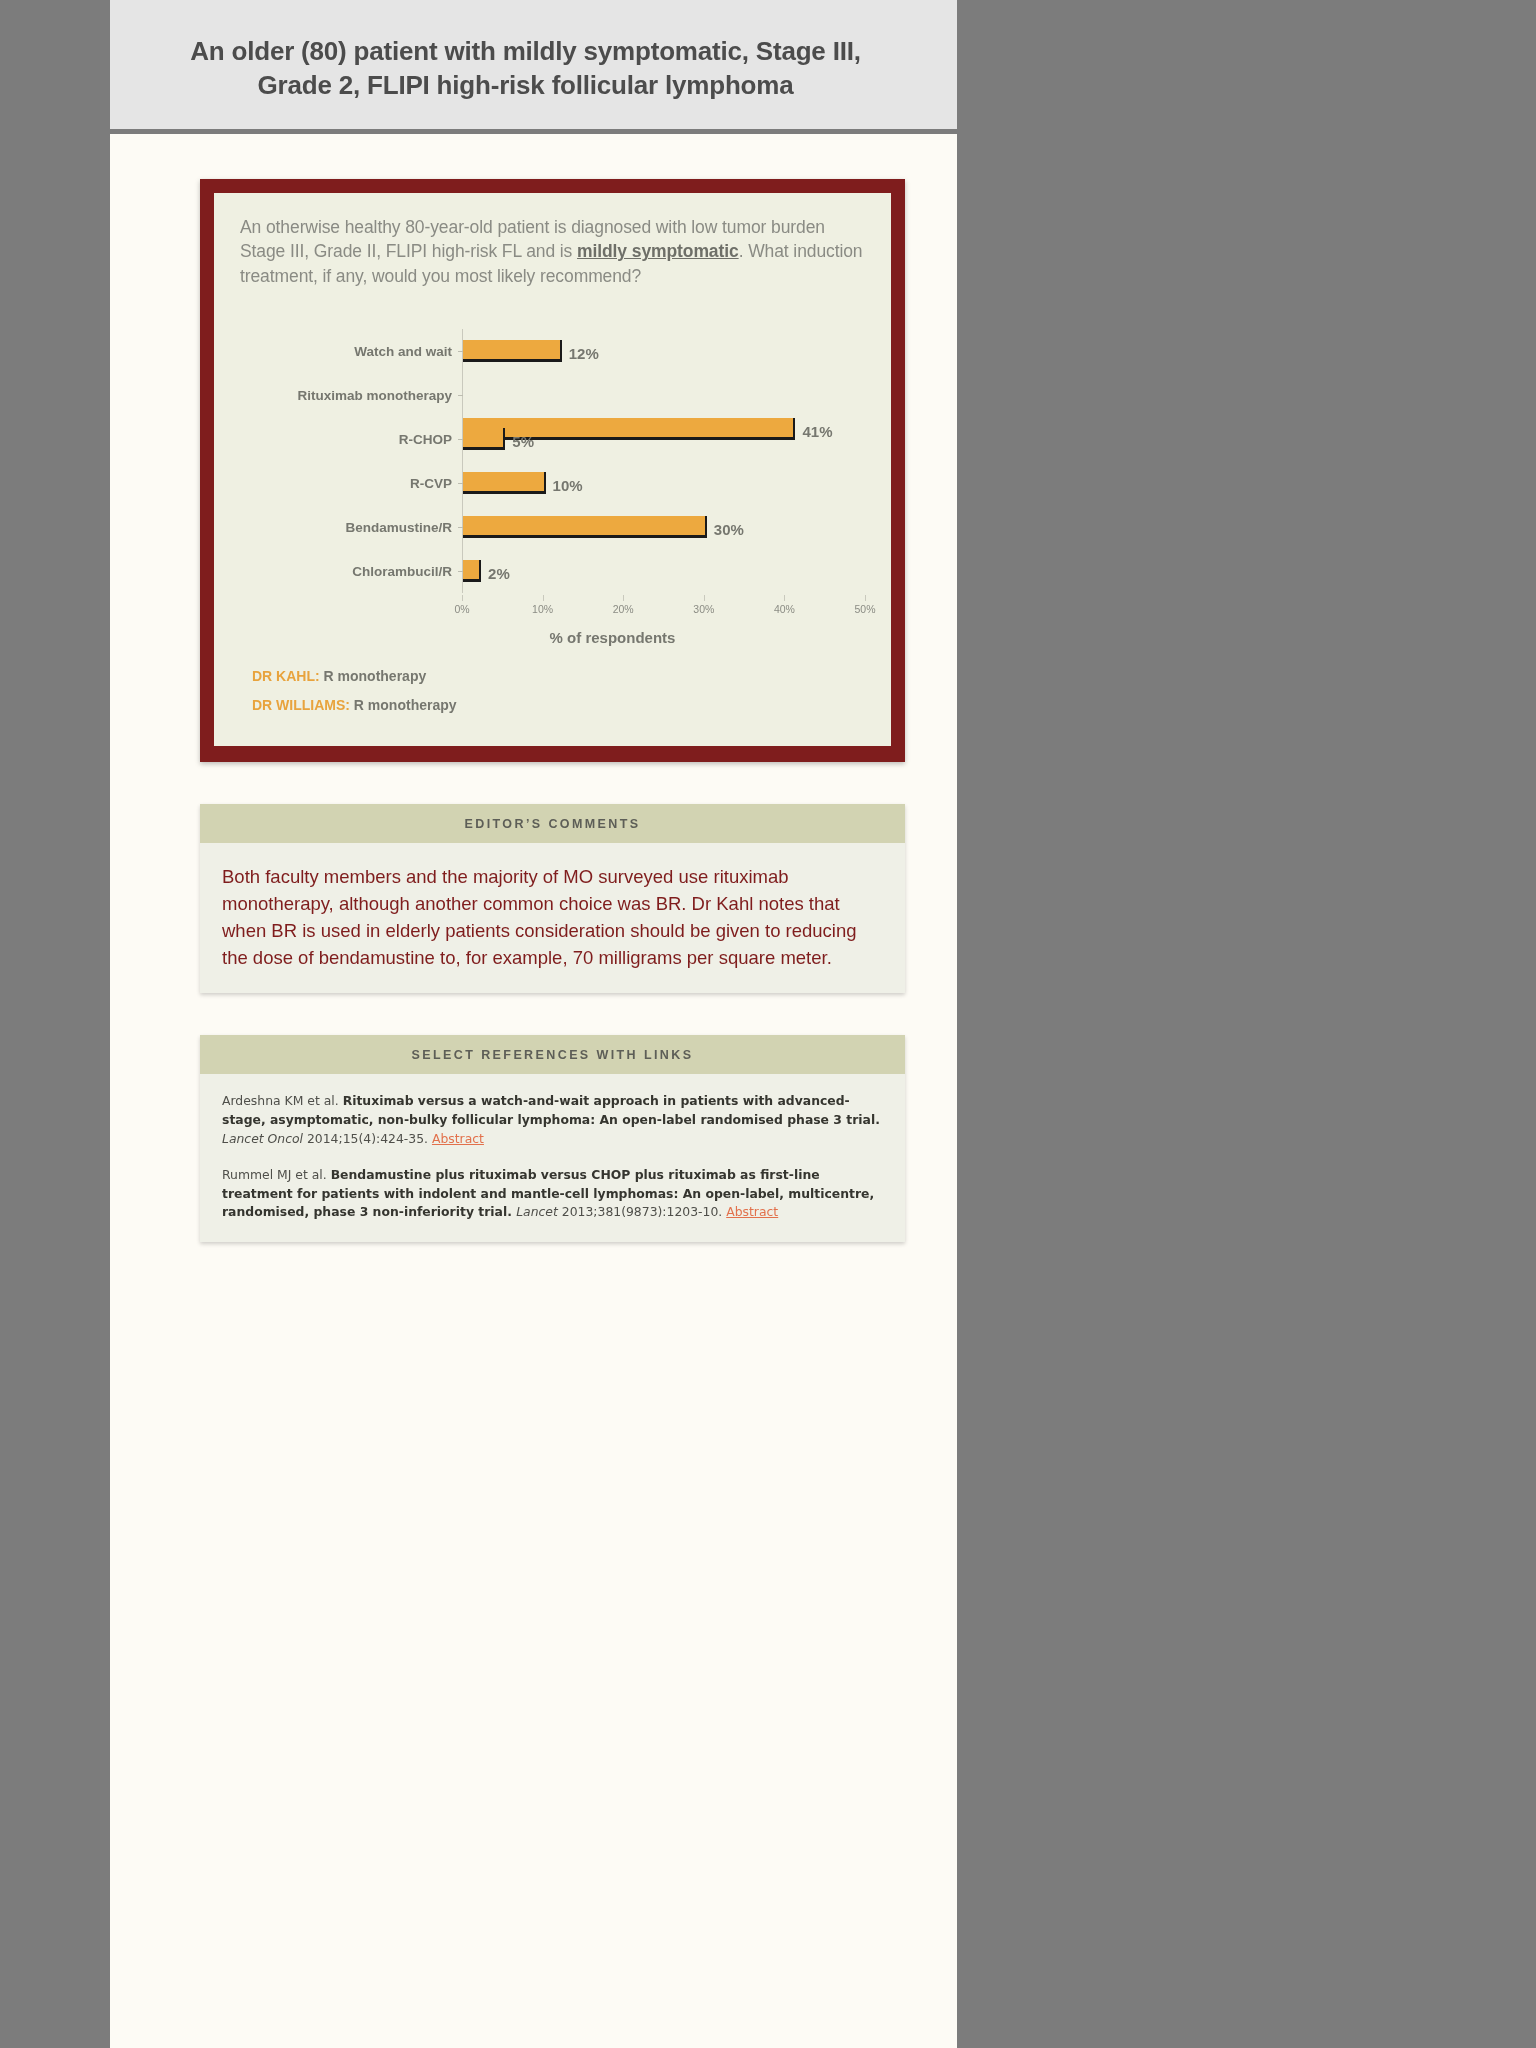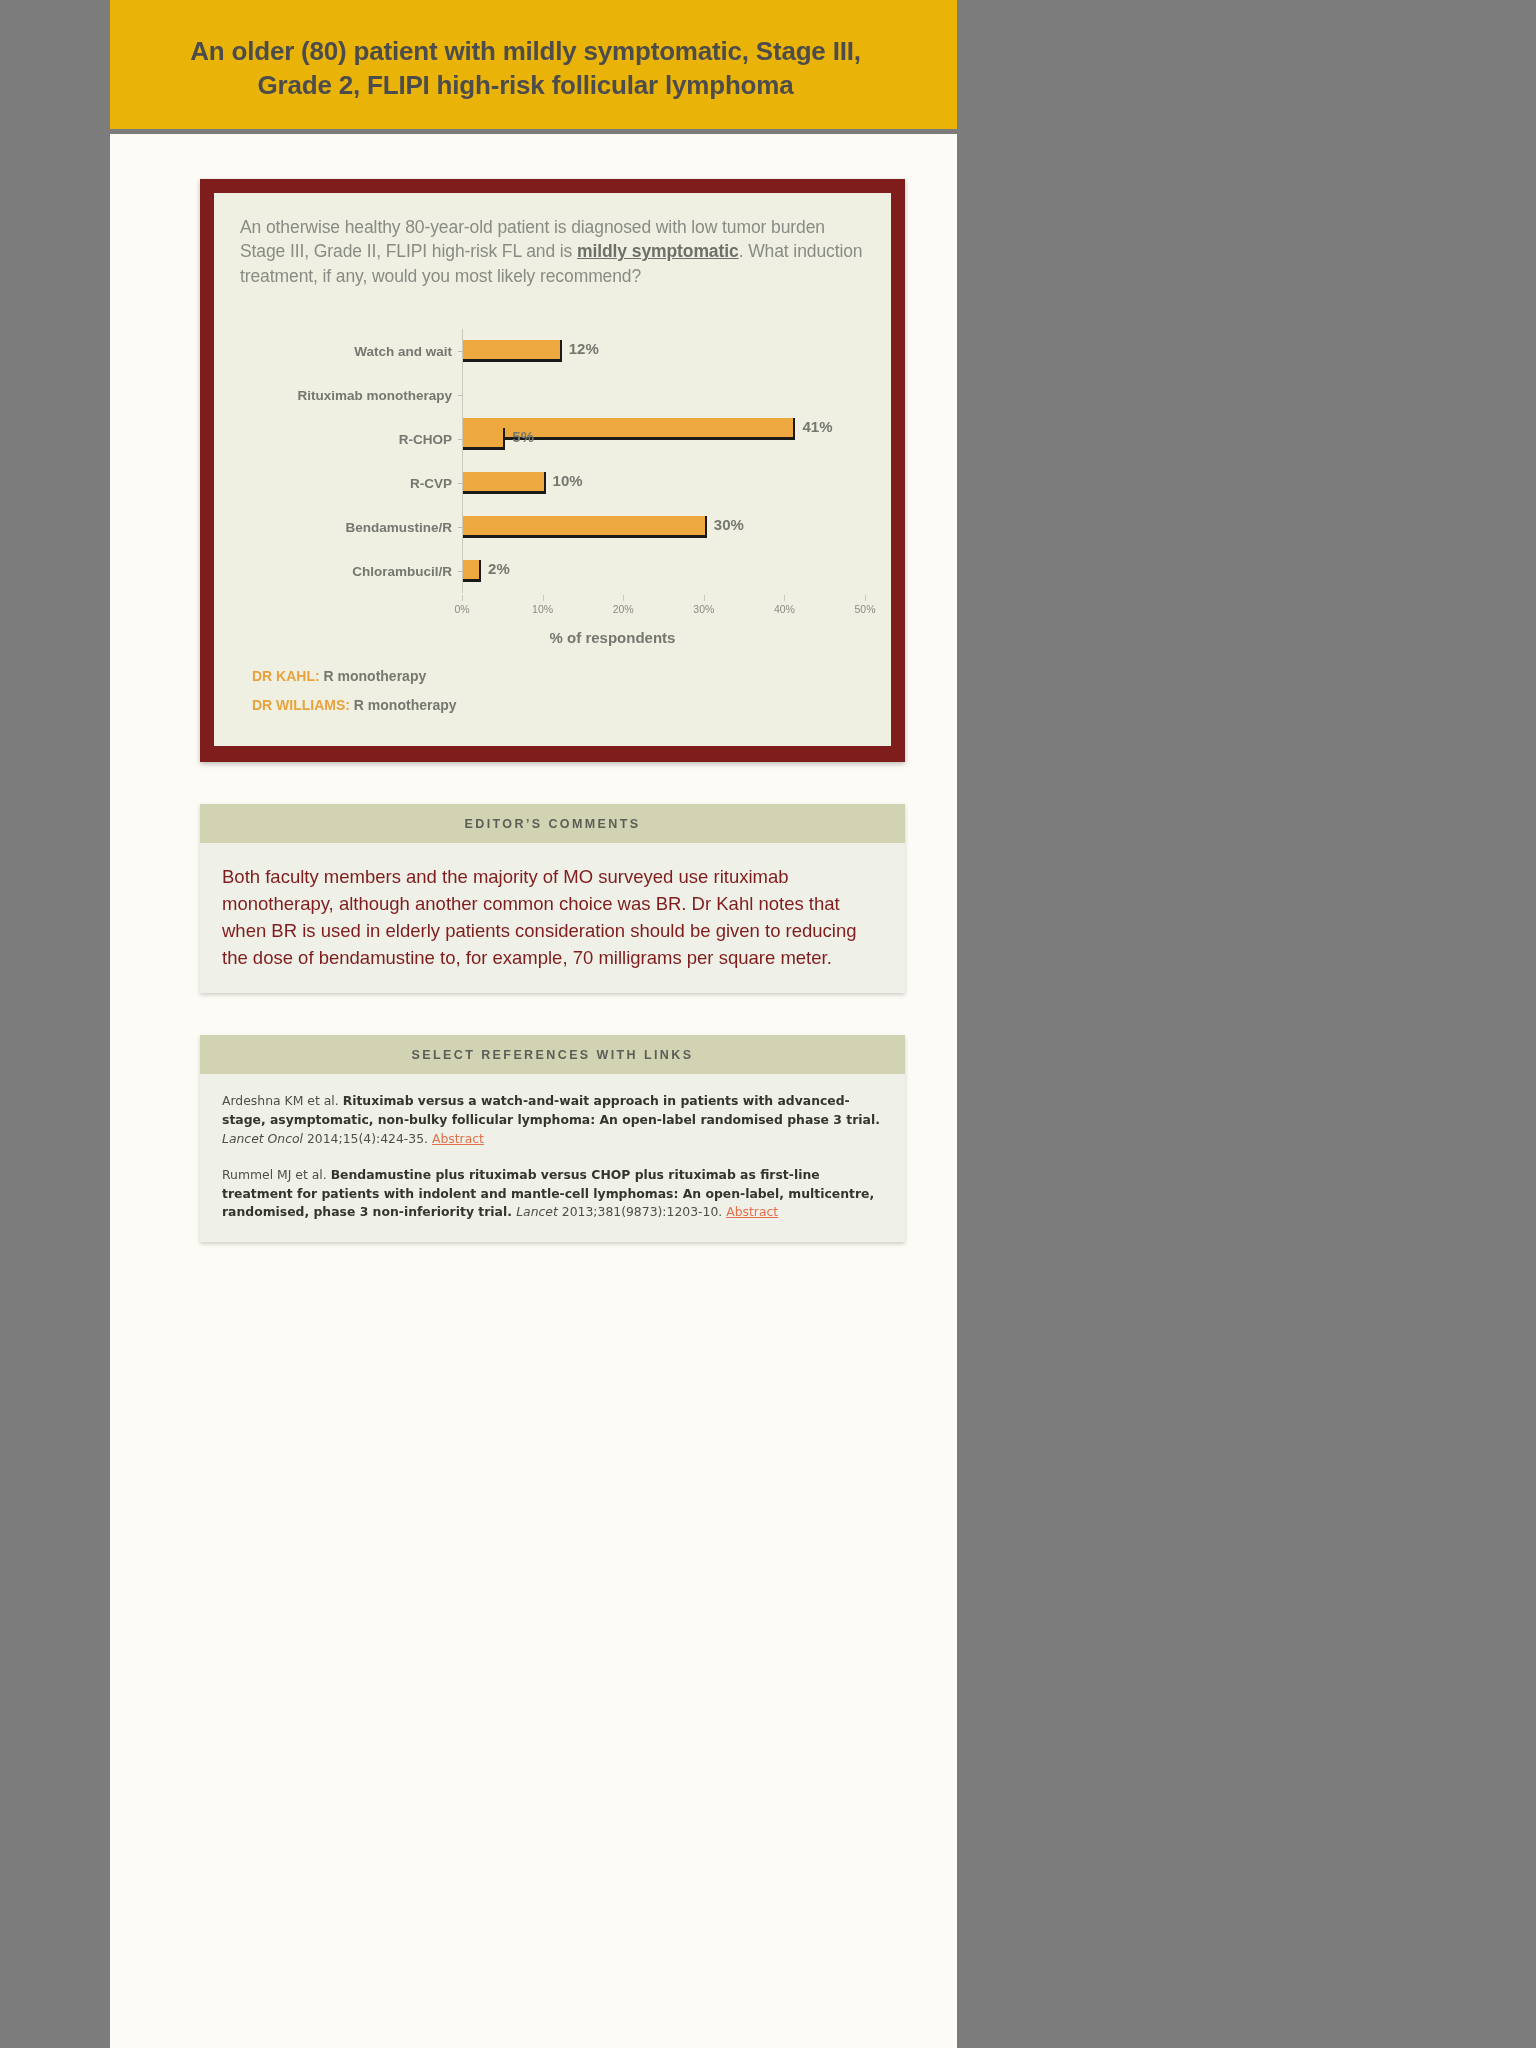--- a/index.html
+++ b/index.html
@@ -8,21 +8,21 @@
     width:1536px; height:2048px;
     background:#7c7c7c;
     font-family:"Liberation Sans", sans-serif;
     overflow:hidden;
   }
   .page {
     position:absolute; left:110px; top:0; width:847px; height:2048px;
     background:#fdfbf5;
   }
   .title-bar {
-    background:#eab308;
+    background:#e5e5e5;
     border-bottom:5px solid #7c7c7c;
     padding:34px 76px 26px 60px;
   }
   .title-text {
     font-size:26px; font-weight:bold; color:#4c4c4c;
     text-align:center; line-height:1.32; letter-spacing:-0.2px;
   }
 
   
   .poll-outer {
@@ -45,21 +45,21 @@
     width:222px; text-align:right; padding-right:10px;
     font-size:13.5px; font-weight:bold; color:#76776f; white-space:nowrap;
   }
   .plot { position:relative; flex:1; height:44px; }
   .axis-line {
     position:absolute; left:0; top:0; bottom:0; width:1px; background:#c9c9bd;
   }
   .tickmark {
     position:absolute; left:-4px; width:5px; height:1px; background:#bdbdb1; top:50%;
   }
-  .bar-wrap { position:absolute; left:1px; top:50%; transform:translateY(-50%); display:flex; align-items:flex-start; }
+  .bar-wrap { position:absolute; left:1px; top:50%; transform:translateY(-50%); display:flex; align-items:flex-end; }
   .bar {
     height:19px; background:#eda93f;
     border-right:2px solid #1a1a1a;
     border-bottom:3px solid #1a1a1a;
     box-sizing:content-box;
   }
   .bar-val {
     margin-left:7px; font-size:15px; font-weight:bold; color:#76776f; white-space:nowrap;
   }
   .xaxis { display:flex; margin-top:2px; }

